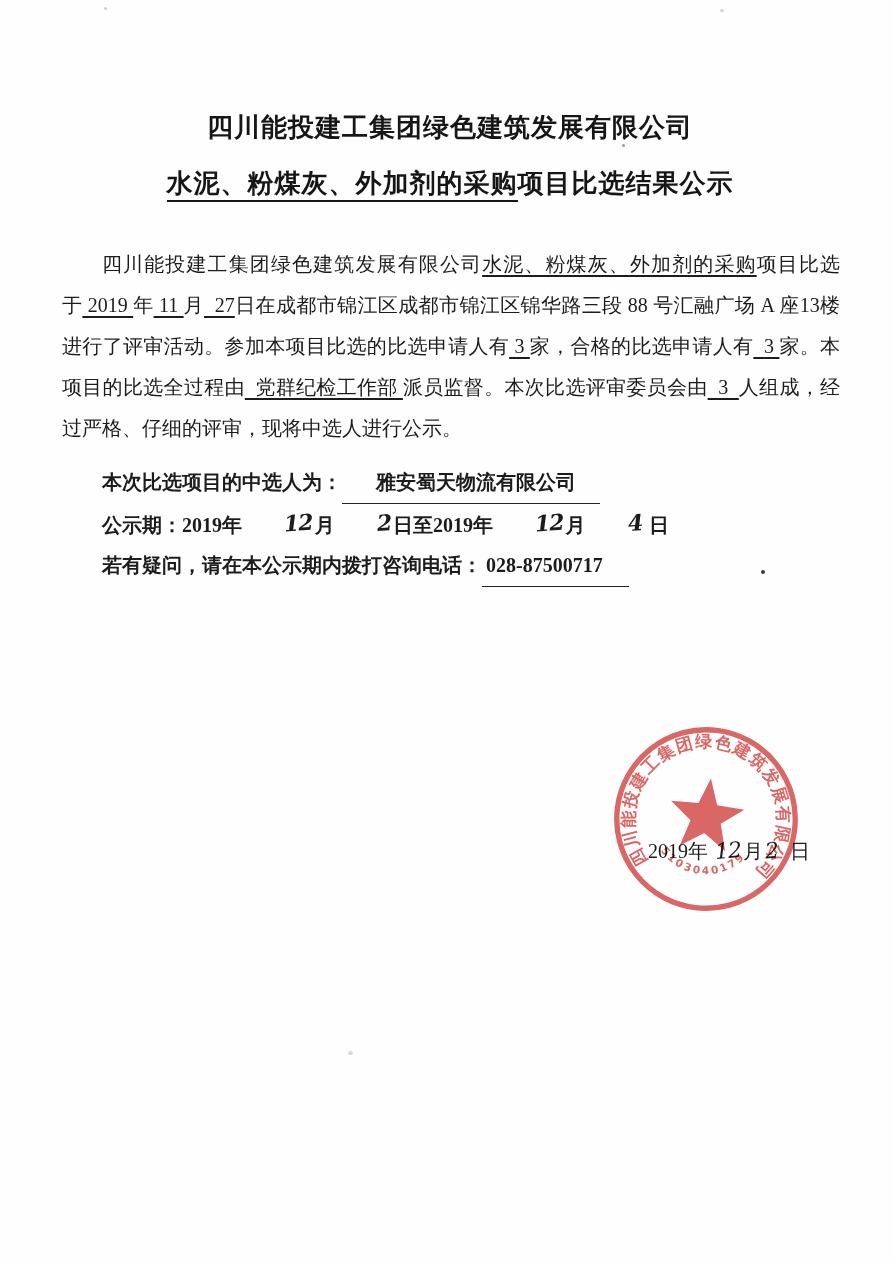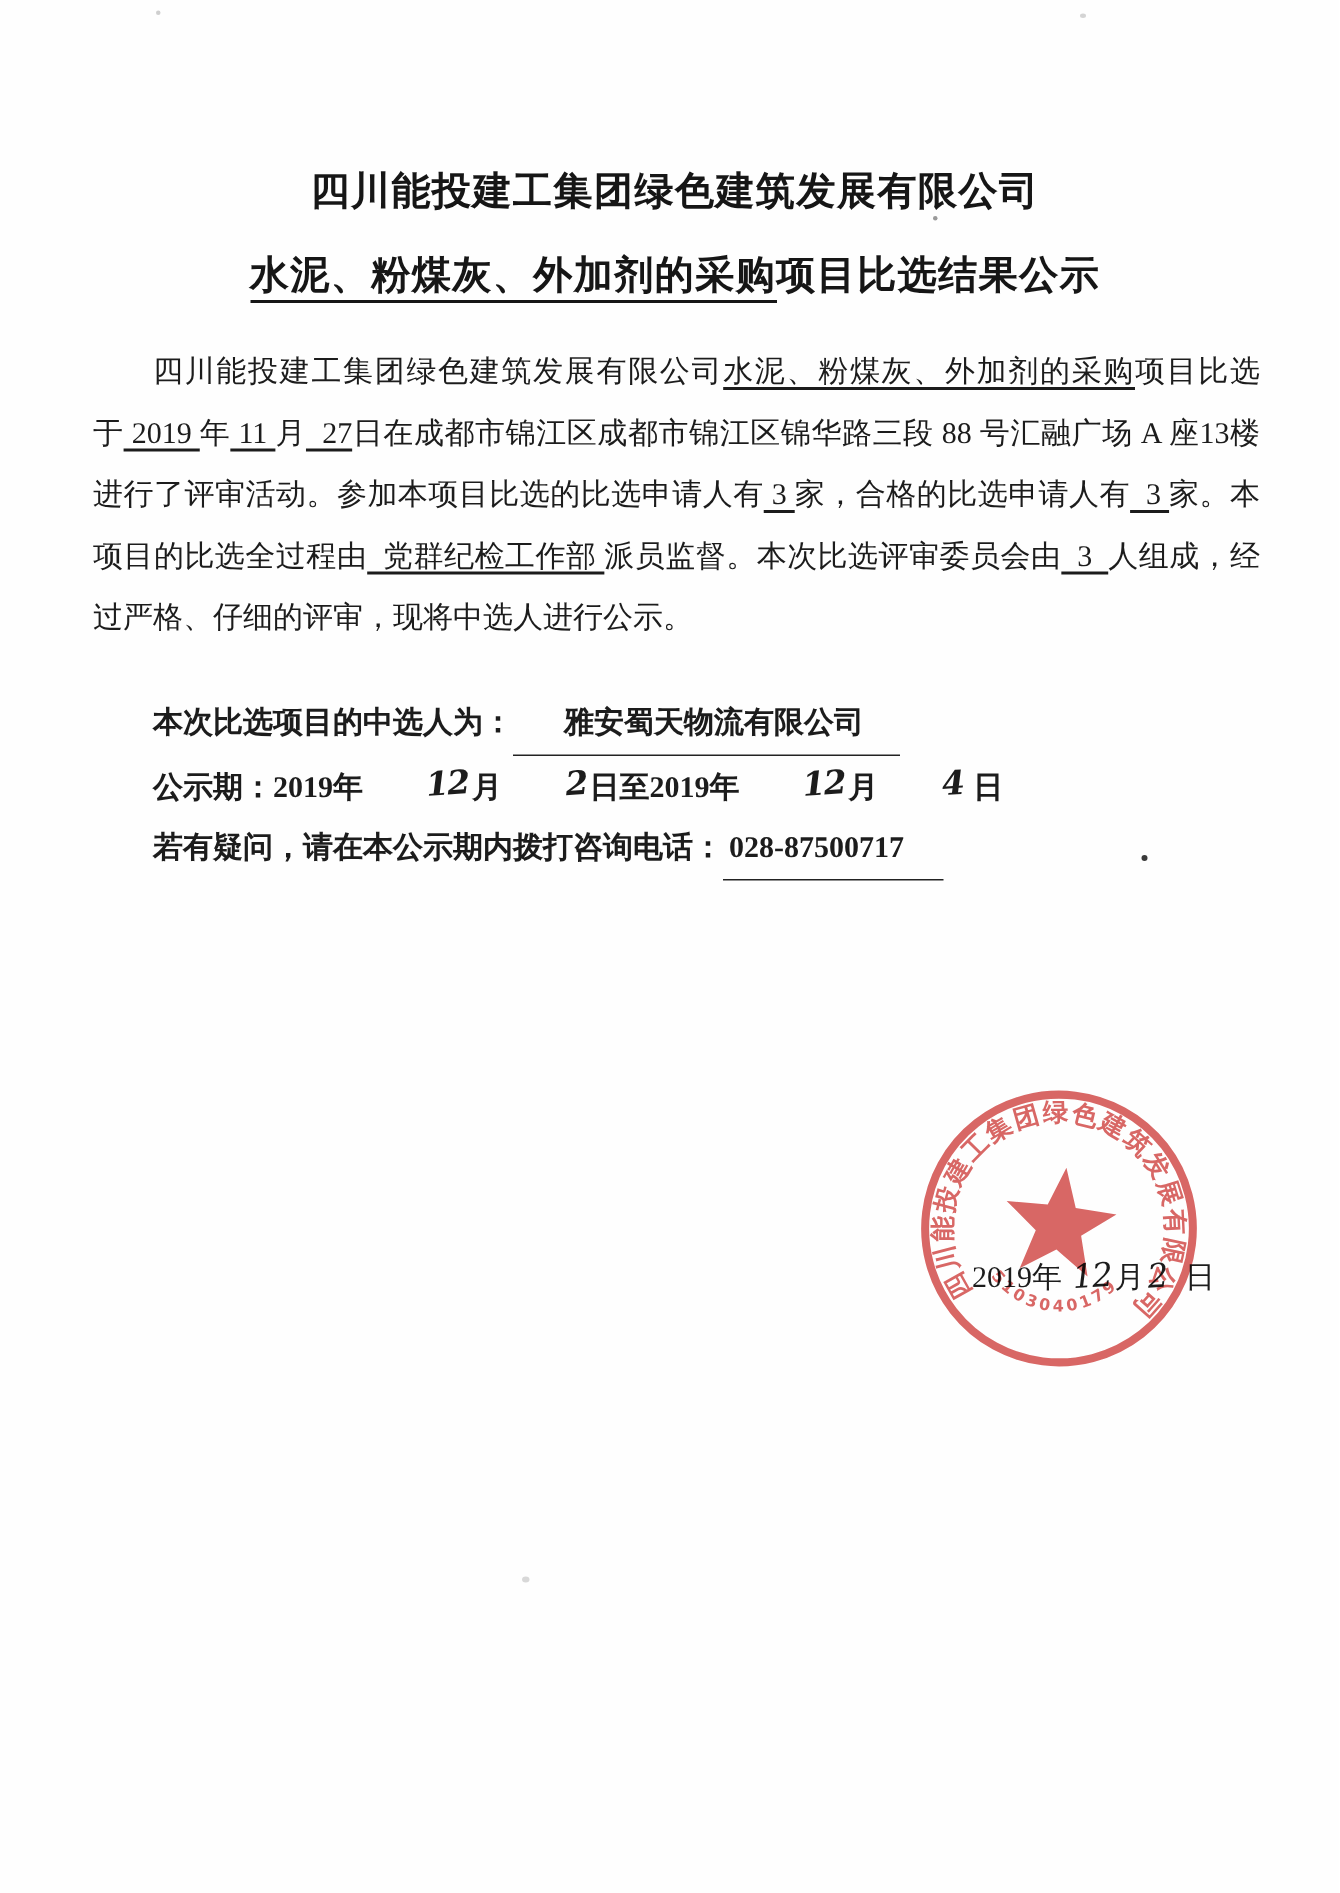--- a/index.html
+++ b/index.html
@@ -17,21 +17,21 @@
   .title {
     position:absolute; left:62px; width:776px;
     text-align:center; font-weight:bold;
     font-size:26px; letter-spacing:1px; color:#161616;
   }
   .title1 { top:110px; }
   .title2 { top:166px; }
   .title-u { border-bottom:2px solid #161616; padding-bottom:2px; }
   
   .para {
-    position:absolute; left:62px; top:228px; width:778px;
+    position:absolute; left:62px; top:244px; width:778px;
     font-size:20px; line-height:41px;
     text-align:justify; text-justify:inter-ideograph;
     text-indent:2em;
   }
   .u { text-decoration:underline; text-underline-offset:4px; }
   
   .midblock {
     position:absolute; left:62px; top:462px; width:778px;
     font-size:20px; line-height:40px;font-weight:bold;
   }

